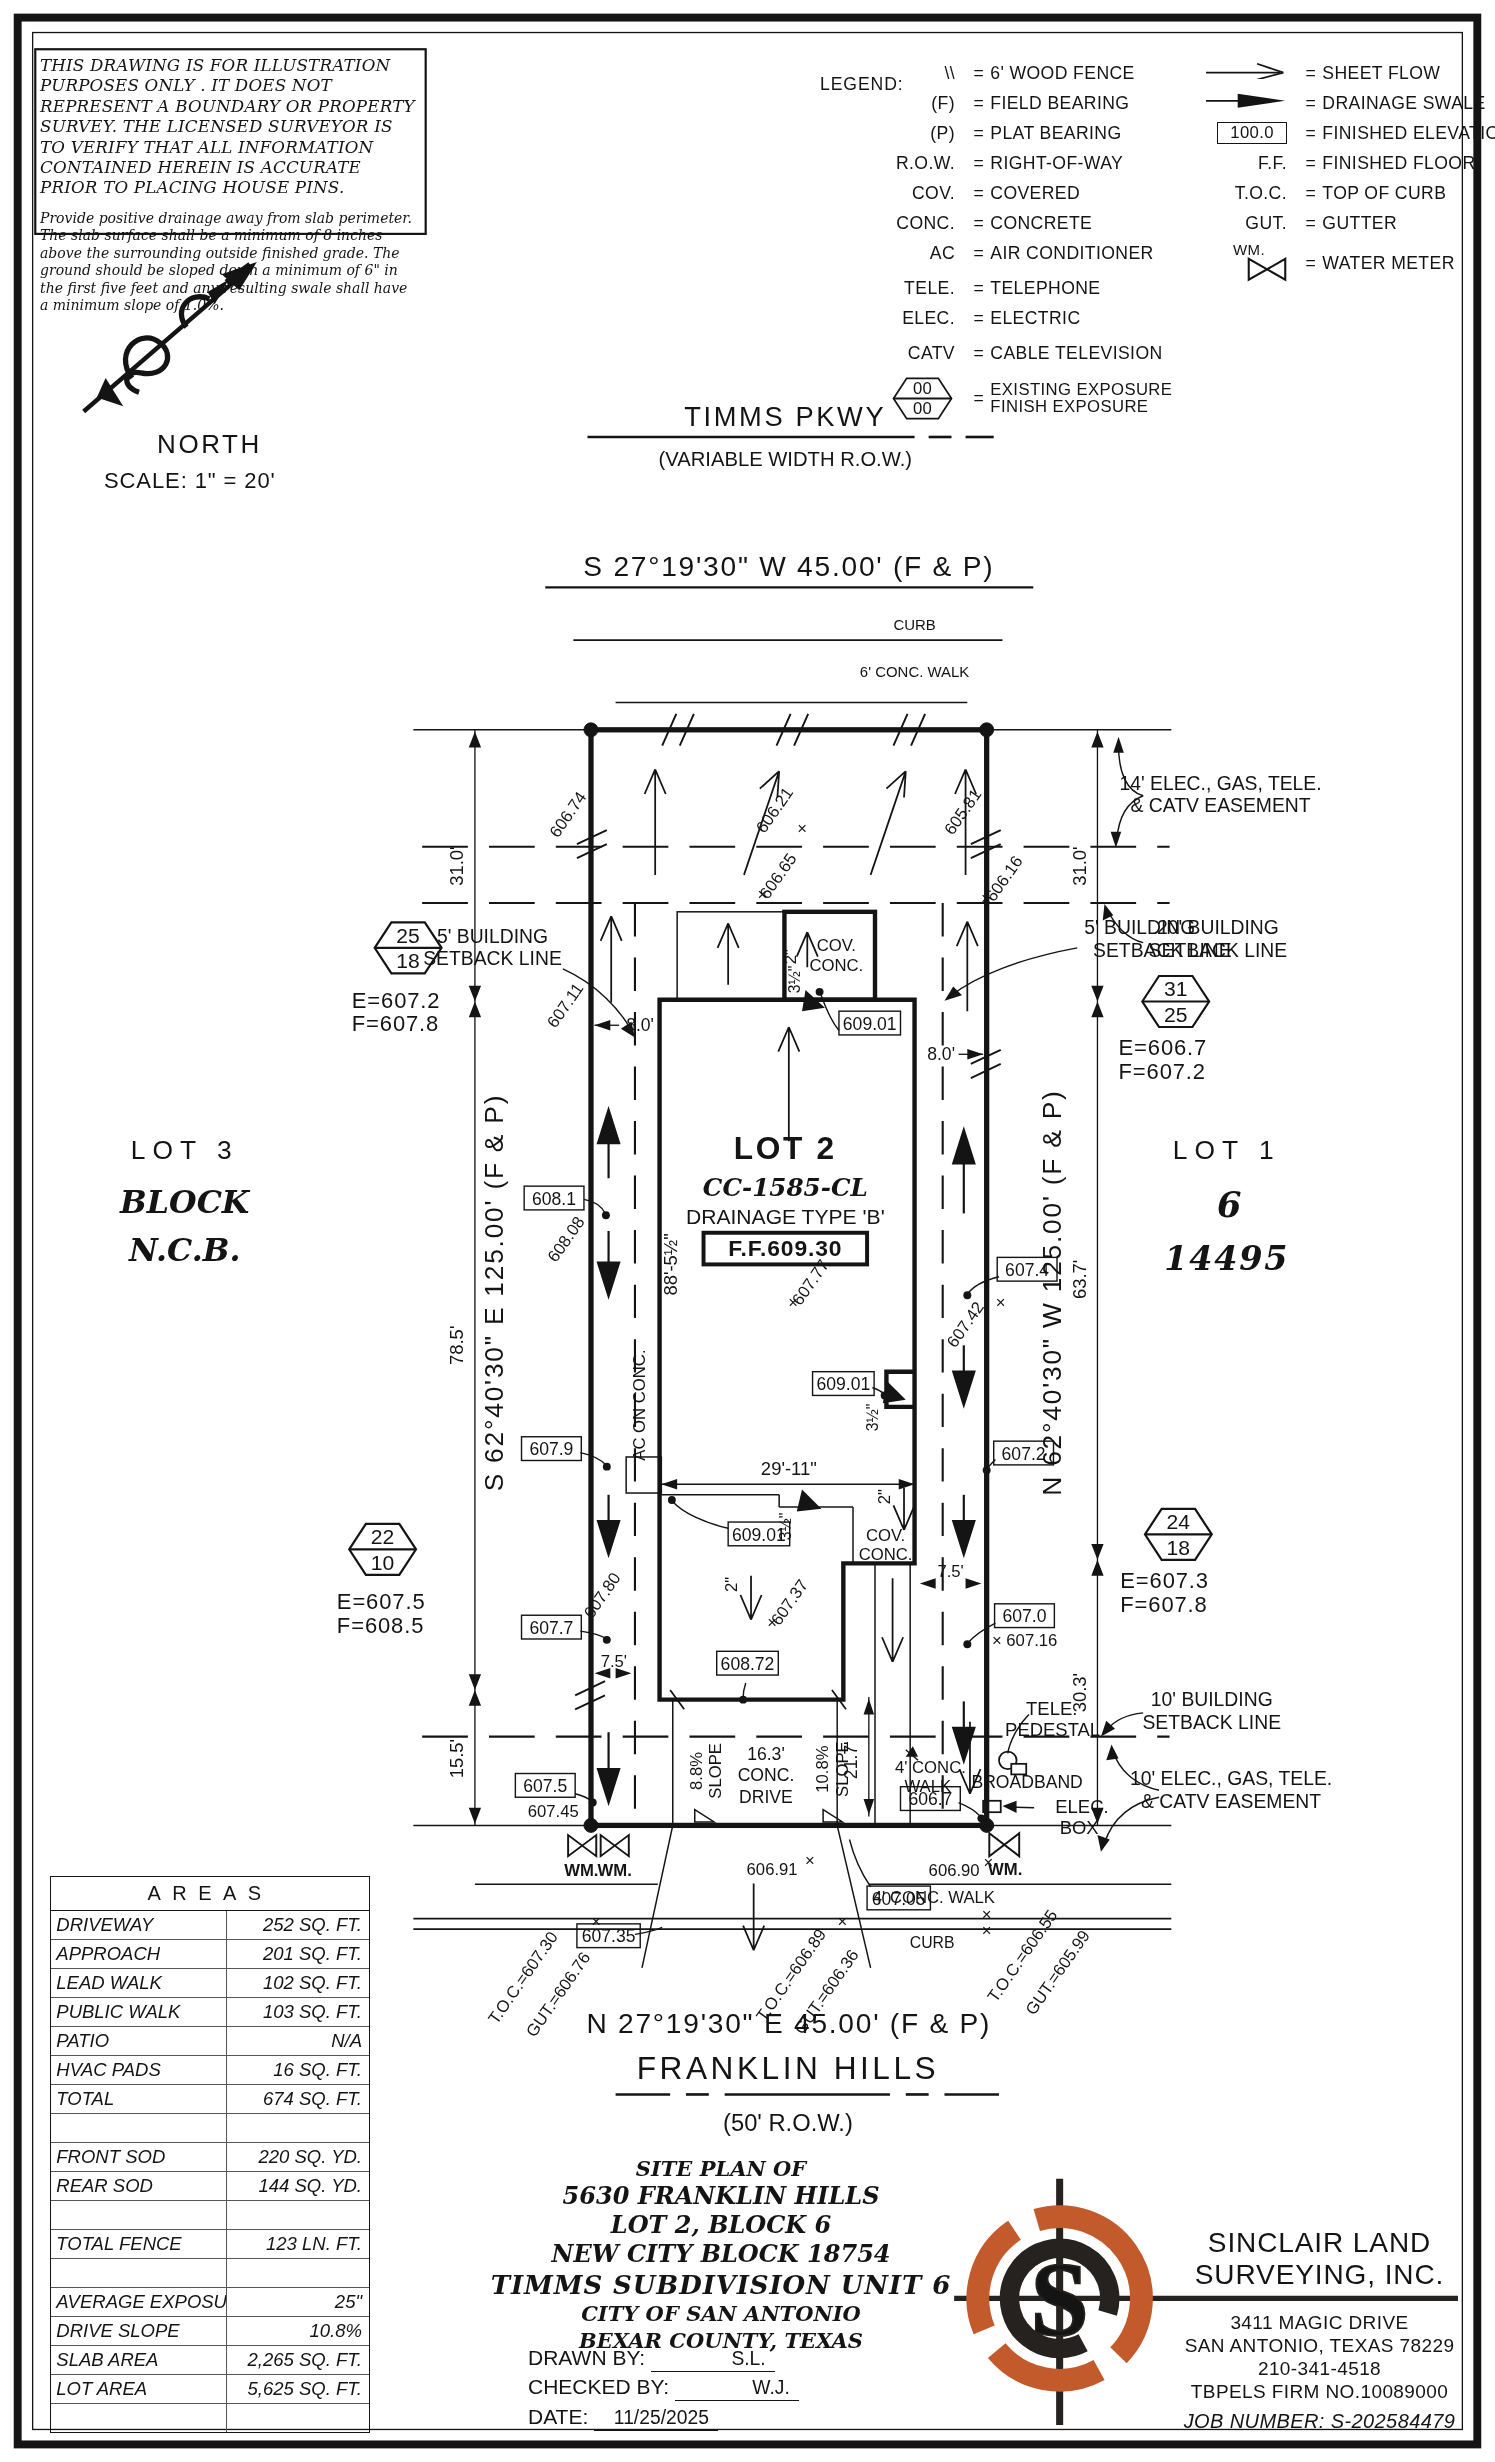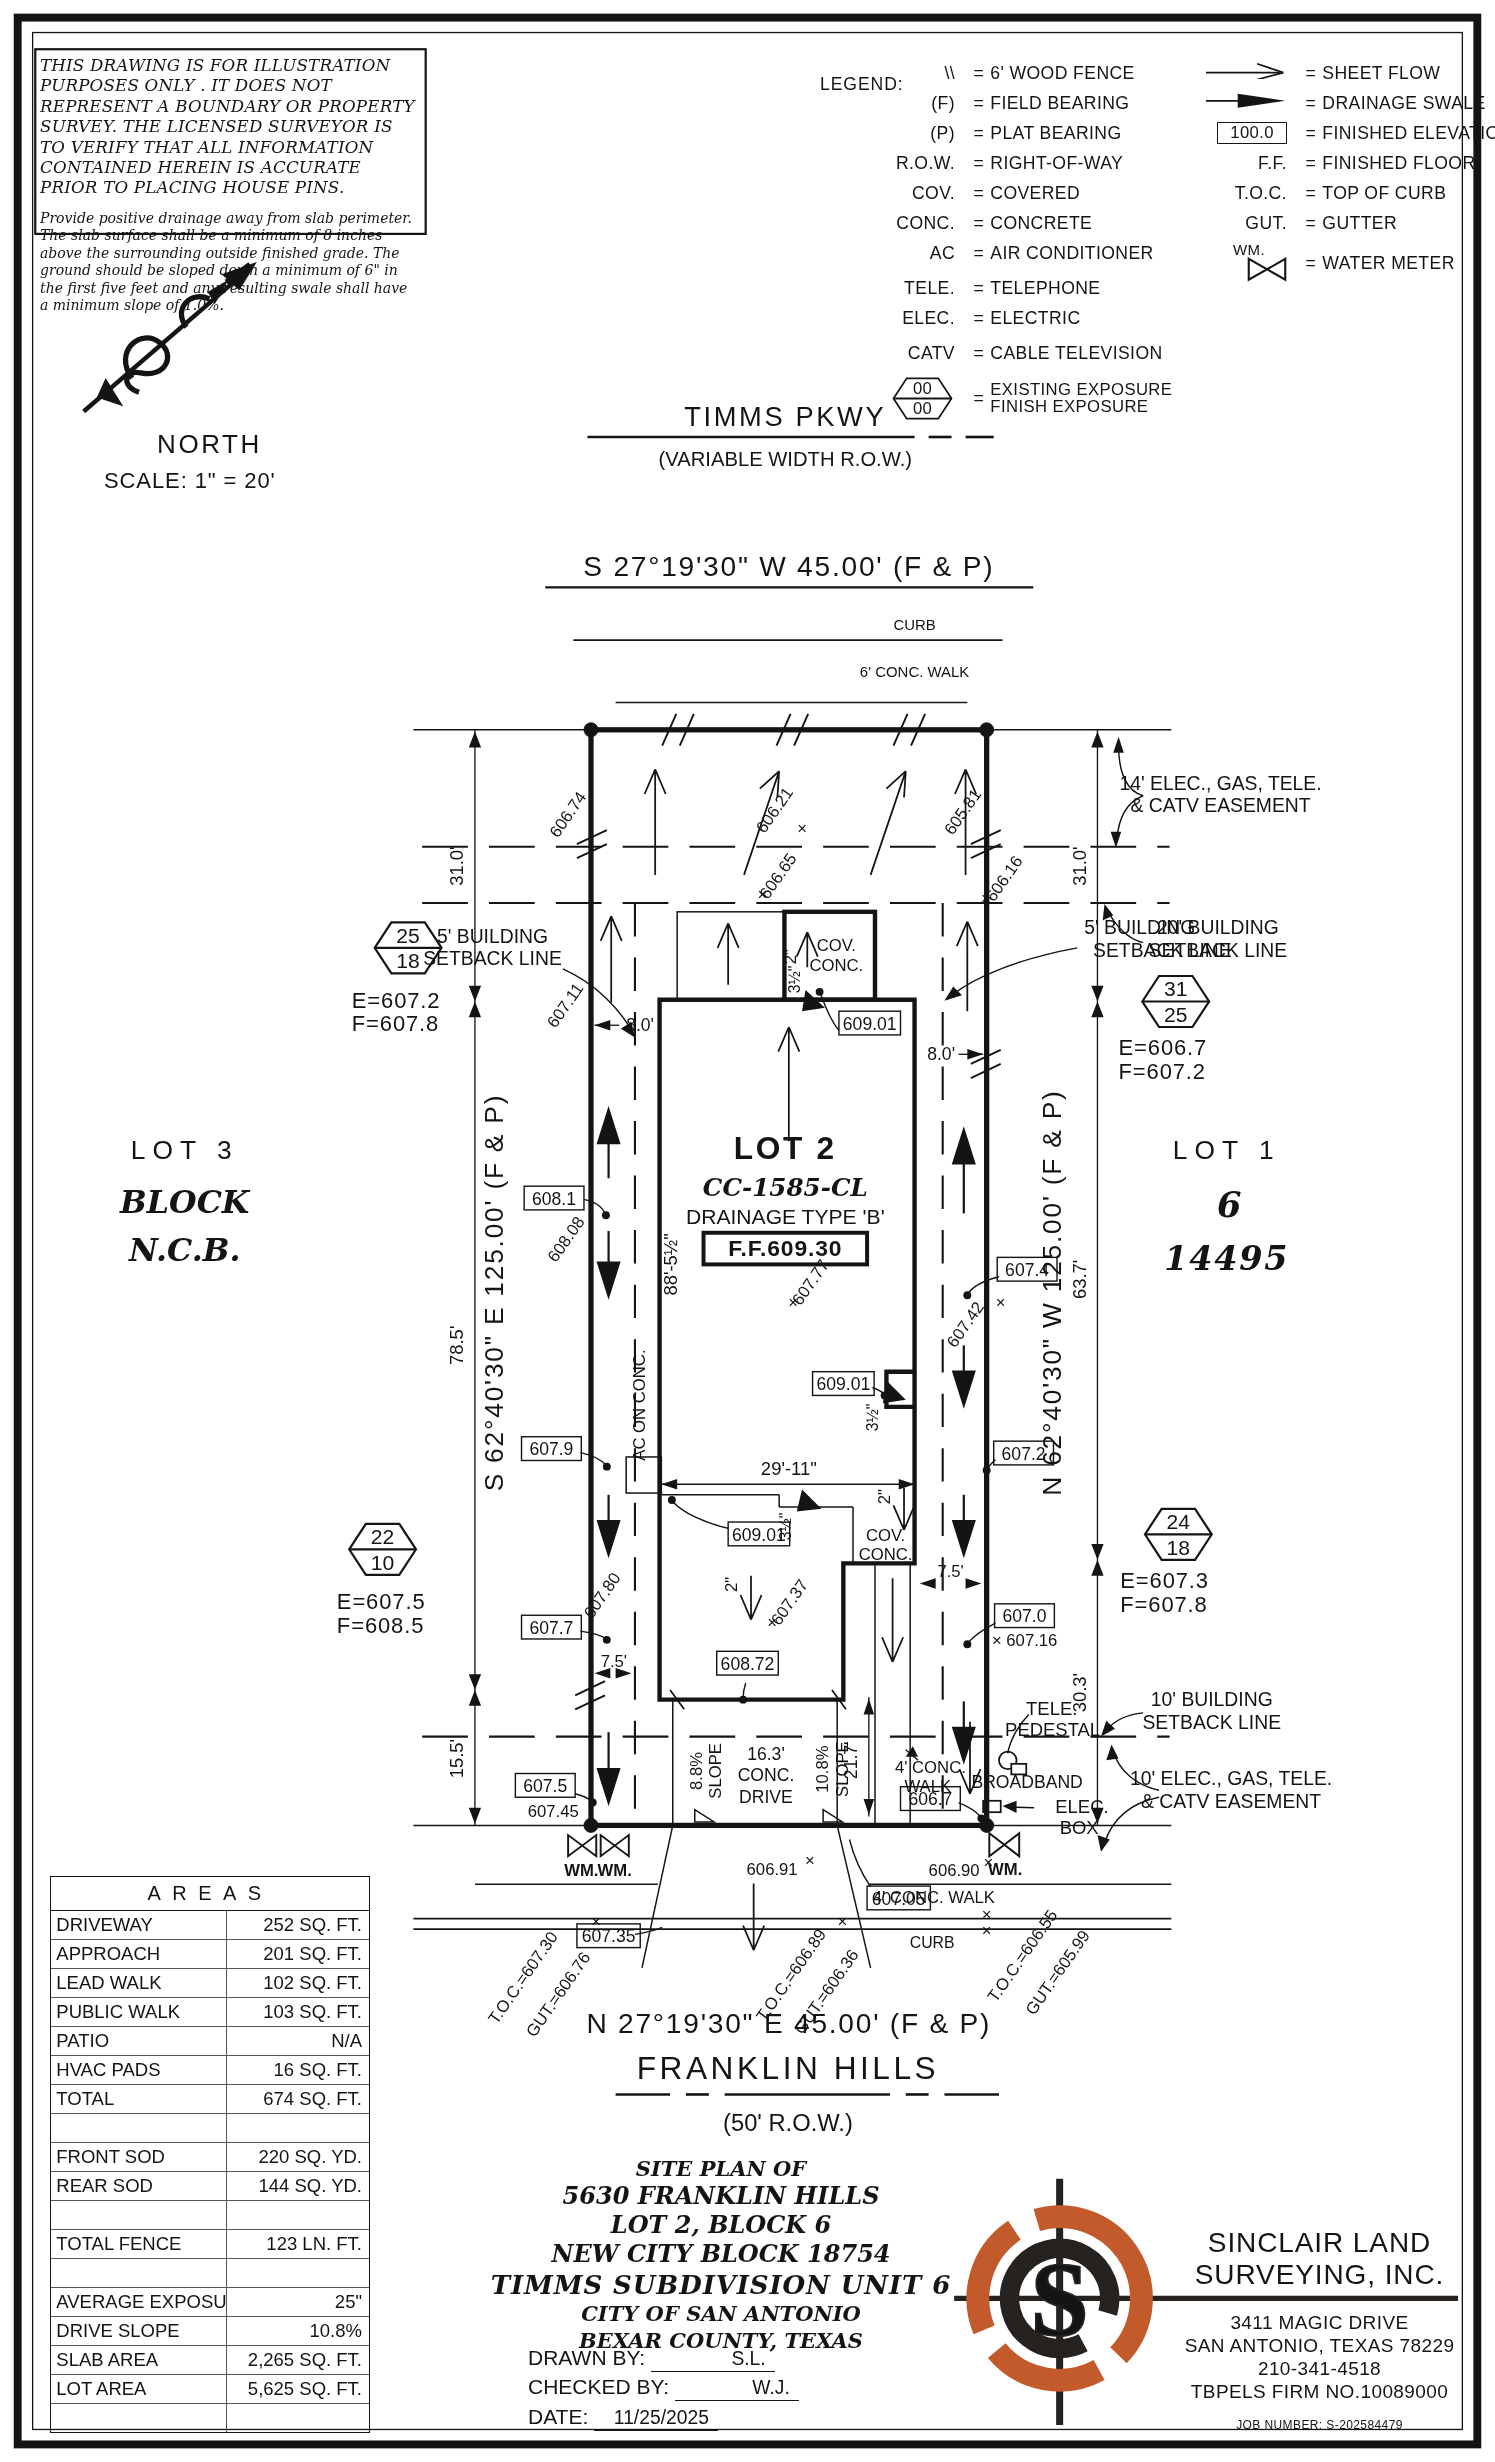--- a/index.html
+++ b/index.html
@@ -19,37 +19,37 @@
   .lg-2line{line-height:1.05;font-size:16.7px;}
   .lg-box{display:inline-block;border:1.8px solid #141414;padding:0 12px;font-size:16.7px;}
   #legend-title{left:820px;top:74px;font-size:17.6px;letter-spacing:0.9px;}
   
   #north-label{left:113px;top:429px;width:193px;text-align:center;font-size:26px;letter-spacing:2.6px;}
   #scale-label{left:104px;top:468px;font-size:22px;letter-spacing:0.9px;white-space:nowrap;}
   
   #areas{left:50px;top:1876px;width:318px;border:1.8px solid #141414;}
   #areas .hd{height:33px;line-height:33px;text-align:center;font-size:20px;letter-spacing:11.4px;border-bottom:1.8px solid #141414;}
   #areas .grid{display:grid;grid-template-columns:176px 1fr;}
-  #areas .c{height:28px;line-height:28px;font-size:18.5px;border-bottom:1.3px solid #555;overflow:hidden;white-space:nowrap;}
+  #areas .c{height:28px;line-height:28px;font-size:18.5px;border-bottom:1.3px solid #555;overflow:hidden;white-space:nowrap;font-style:italic;}
   #areas .cl{padding-left:5.3px;border-right:1.3px solid #555;}
   #areas .cv{text-align:right;padding-right:7px;}
   #areas .grid .c:nth-last-child(-n+2){border-bottom:none;}
   
   #titleblock{left:457px;top:2156px;width:528px;text-align:center;font-family:"DejaVu Serif","Liberation Serif",serif;font-style:italic;font-weight:bold;}
   #titleblock .t1{font-size:21px;line-height:1.26;}
   #titleblock .t2{font-size:24px;line-height:1.2;}
   #titleblock .t3{font-size:26px;letter-spacing:0.9px;line-height:1.25;}
   #tb-admin{left:528px;top:2346px;width:387px;font-family:"Liberation Sans",sans-serif;font-size:21px;}
   #tb-admin .ln{margin-bottom:3.5px;white-space:nowrap;}
   #tb-admin .u{display:inline-block;min-width:106px;border-bottom:1.8px solid #141414;text-align:right;font-size:19.3px;padding:0 8.8px 0.9px;}
   
   #company{left:1183px;top:2227px;width:273px;text-align:center;}
   #company .n{font-size:28px;letter-spacing:0.9px;line-height:1.15;}
   #company .a{font-size:19px;letter-spacing:0.4px;line-height:1.22;}
-  #company .j{font-size:12px;margin-top:15px;letter-spacing:0.4px;}
+  #company .j{font-size:20px;margin-top:7px;letter-spacing:0.4px;font-style:italic;}
   svg text{fill:#141414;font-family:"Liberation Sans",sans-serif;}
   .serifit{font-family:"DejaVu Serif","Liberation Serif",serif;font-style:italic;}
 </style>
 </head>
 <body>
 
 <div id="sheet">
 
   <svg class="abs" style="left:0;top:0" width="1495" height="2462" viewBox="0 0 1700 2800">
 

